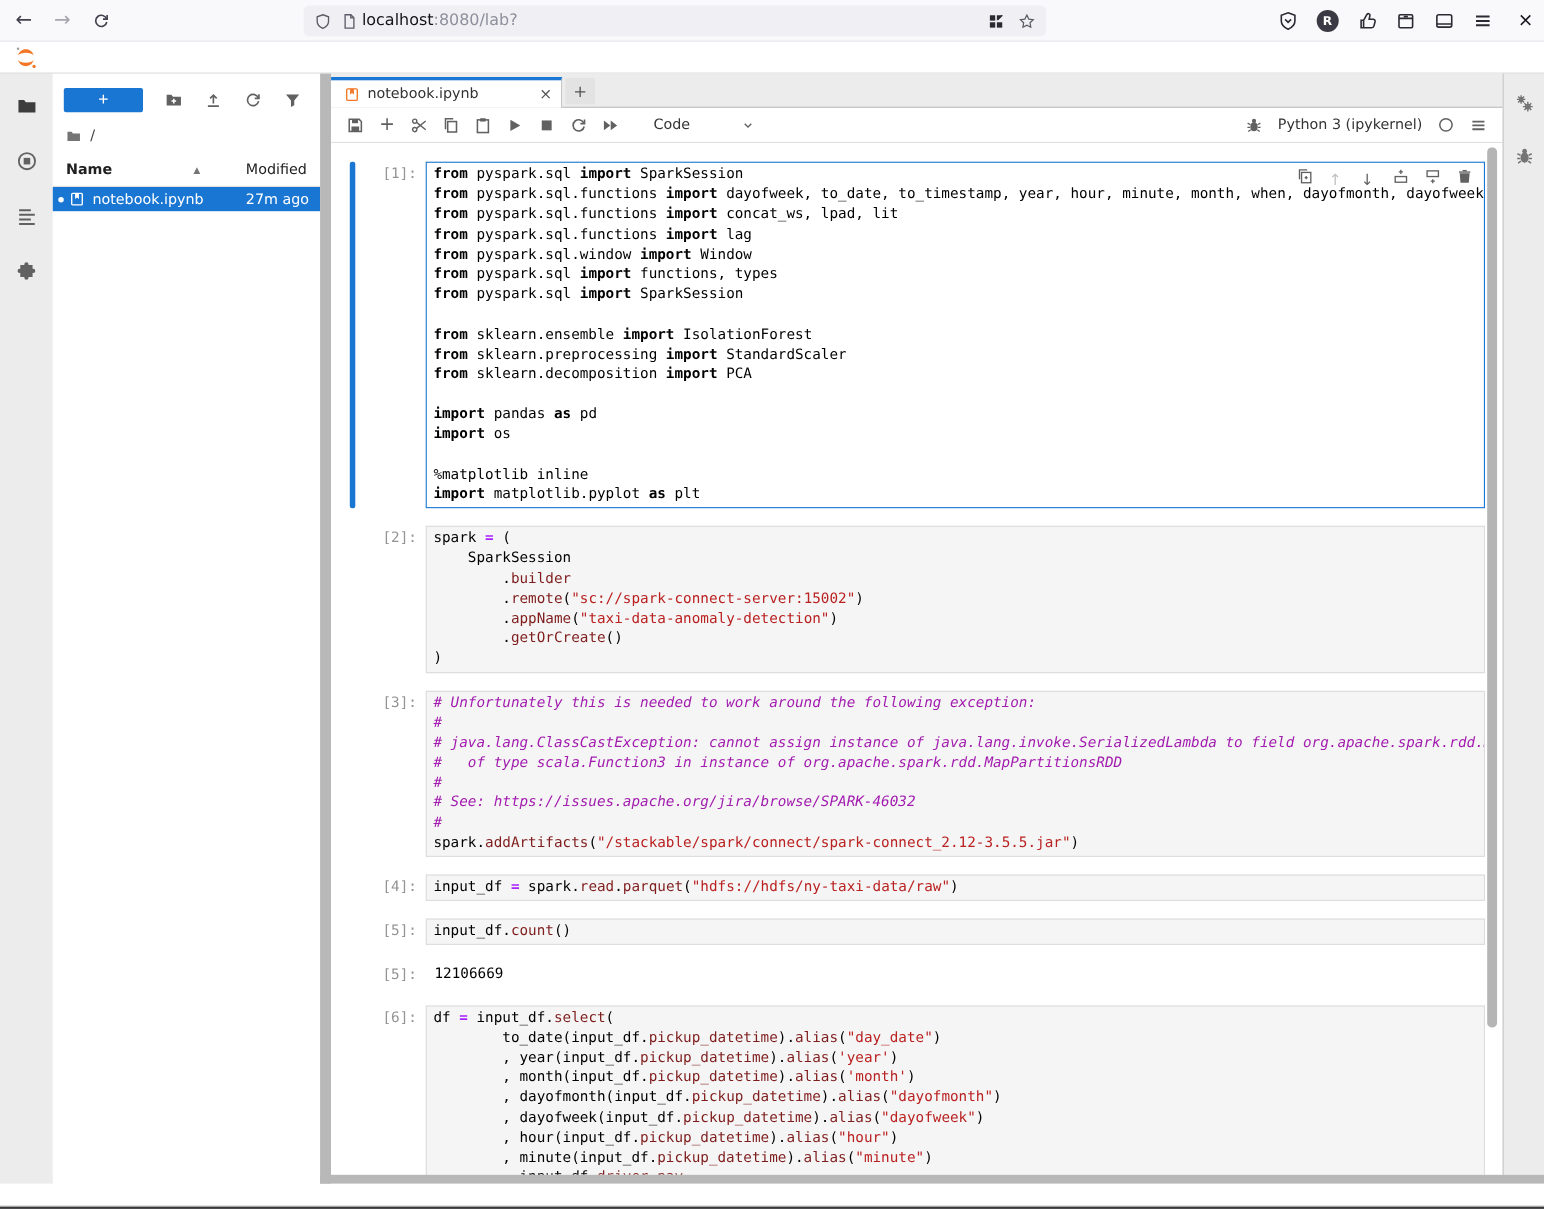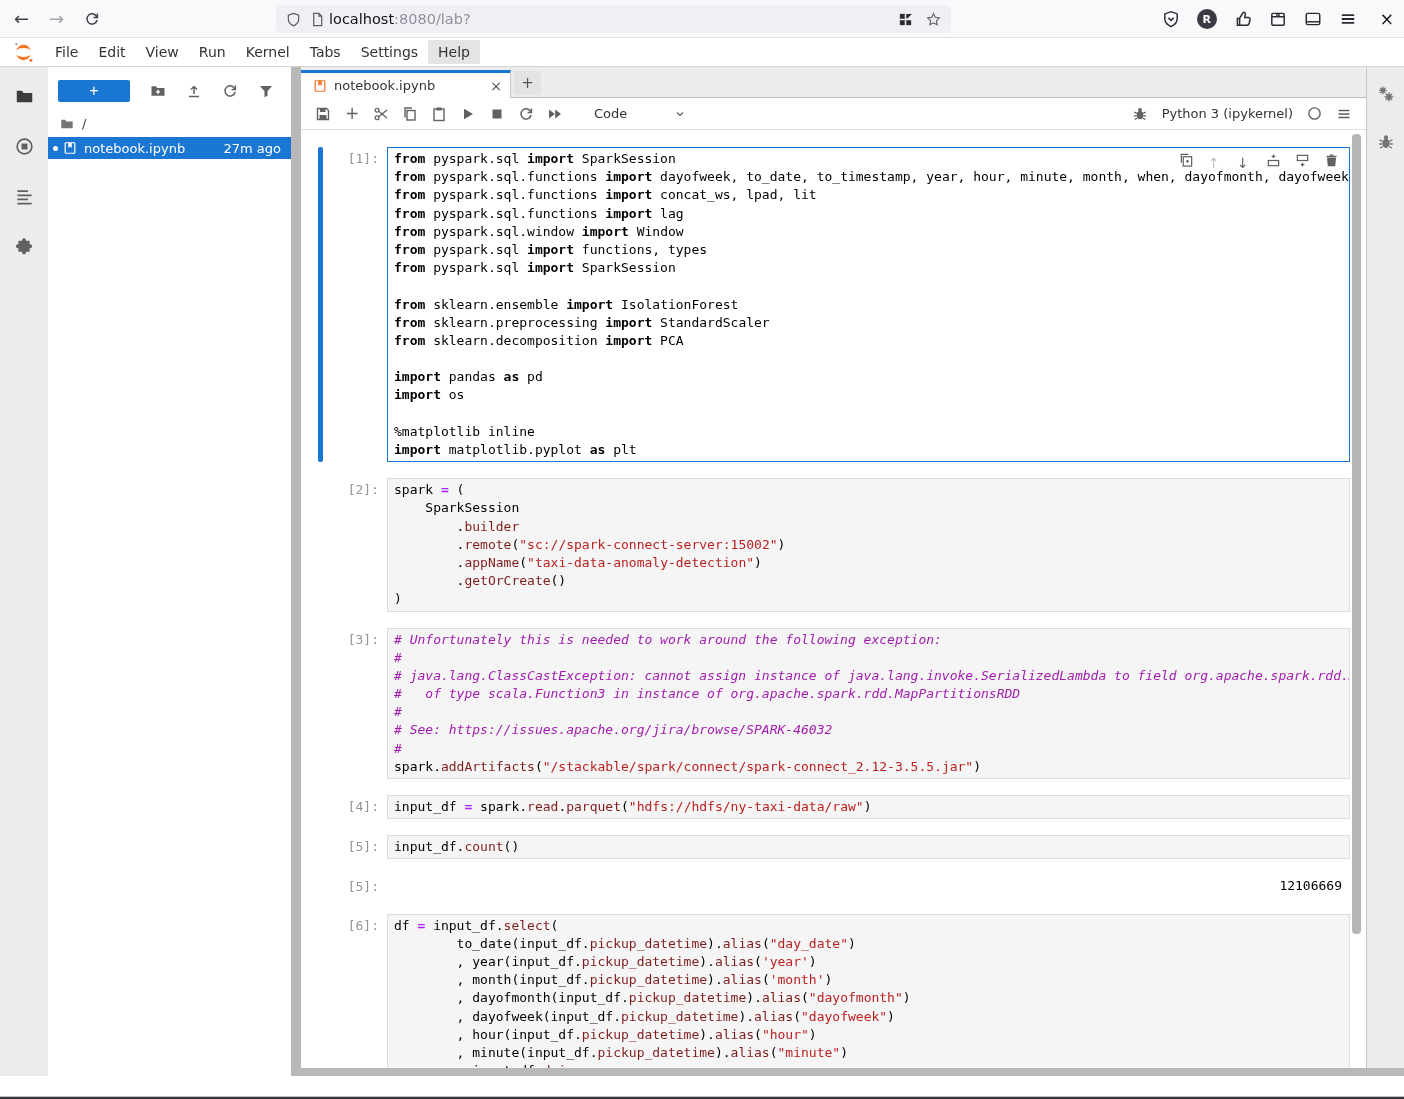--- a/index.html
+++ b/index.html
@@ -80,21 +80,21 @@
   .kernelbox .tbicon { margin-right:0; }
   .kernel-circle { width:15px; height:15px; color:#616161; }
 
   #nbcontent { position:absolute; top:63px; left:0; width:100%; height:938px; overflow:hidden; padding:17px 16px 0 17px; }
   .cell-row { display:flex; margin-bottom:16px; }
   .collapser { width:5px; flex:none; border-radius:2px; background:transparent; }
   .cell-row.focused .collapser { background:#1976d2; }
   .prompt { width:64px; flex:none; text-align:right; padding:3px 8px 0 0; font-family:"DejaVu Sans Mono","Liberation Mono",monospace; font-size:13px; line-height:18.2px; color:#949494; white-space:nowrap; }
   .editor { flex:1; min-width:0; background:#f5f5f5; border:1px solid #dcdcdc; padding:2px 6px; overflow:hidden; position:relative; }
   .cell-row.focused .editor { background:#fff; border-color:#1976d2; }
-  .cell-row.output .editor { background:transparent; border:none; padding:2px 8px;text-align:right; }
+  .cell-row.output .editor { background:transparent; border:none; padding:2px 8px; }
   pre.code { margin:0; font-family:"DejaVu Sans Mono","Liberation Mono",monospace; font-size:13px; line-height:18.2px; color:#000; }
   .line { height:18.2px; white-space:pre; }
   .tok-kw { color:#000000; font-weight:bold; }
   .tok-op { color:#aa22ff; font-weight:bold; }
   .tok-str { color:#ba2121; }
   .tok-com { color:#a21caf; font-style:italic; }
   .tok-prop { color:#7f1d1d; }
   .celltoolbar { position:absolute; top:5px; right:10px; display:flex; gap:14px; background:#fff; padding-left:4px; }
   .celltoolbar .cticon { width:15px; height:15px; color:#616161; }
   .celltoolbar .cticon.disabled { color:#c0c0c0; }
@@ -192,30 +192,20 @@
 
 <div id="menubar">
   <span id="jlogo">
       <svg viewBox="0 0 24 24" width="100%" height="100%">
         <path d="M4.5 14.2c2.2 3.4 12.8 3.4 15 0-1.3 4.2-4.8 5.8-7.5 5.8s-6.2-1.6-7.5-5.8z" fill="#f37726"></path>
         <path d="M4.5 9.8c2.2-3.4 12.8-3.4 15 0-1.3-4.2-4.8-5.8-7.5-5.8S5.8 5.6 4.5 9.8z" fill="#f37726"></path>
         <circle cx="19.8" cy="20.2" r="1.6" fill="#f37726"></circle>
         <circle cx="4.6" cy="3.4" r="1.2" fill="#9e9e9e"></circle>
       </svg>
     </span>
-  <span id="menu-items" style="display:flex;align-items:center;">
-      <span class="menu-item">File</span>
-      <span class="menu-item">Edit</span>
-      <span class="menu-item">View</span>
-      <span class="menu-item">Run</span>
-      <span class="menu-item">Kernel</span>
-      <span class="menu-item">Tabs</span>
-      <span class="menu-item">Settings</span>
-      <span class="menu-item hover">Help</span>
-    </span>
 </div>
 
 <div id="leftstrip">
   <span class="sicon current">
       <svg viewBox="0 0 16 16" width="100%" height="100%">
         <path d="M1.5 3.2h4.3l1.4 1.8h7.3v7.8h-13z" fill="currentColor"></path>
       </svg>
     </span>
   <span class="sicon">
       <svg viewBox="0 0 16 16" width="100%" height="100%">
@@ -264,20 +254,25 @@
         </span>
     </span>
   </div>
   <div class="fb-crumb">
     <span class="fbicon">
         <svg viewBox="0 0 16 16" width="100%" height="100%">
           <path d="M1.5 3.2h4.3l1.4 1.8h7.3v7.8h-13z" fill="currentColor"></path>
         </svg>
       </span>
     <span>/</span>
+  </div>
+  <div class="fb-header">
+    <span class="hname">Name</span>
+    <span class="caret glyph">▲</span>
+    <span class="hmod">Modified</span>
   </div>
   <div id="file-rows">
       <div class="fb-row selected">
         <span class="fb-dot"></span>
         <span class="ficon">
           <svg viewBox="0 0 16 16" width="100%" height="100%">
             <rect x="2.5" y="2" width="11" height="12" rx="1" fill="none" stroke="currentColor" stroke-width="1.4"></rect>
             <path d="M6 2v6l2-1.6L10 8V2z" fill="currentColor"></path>
           </svg>
         </span>

